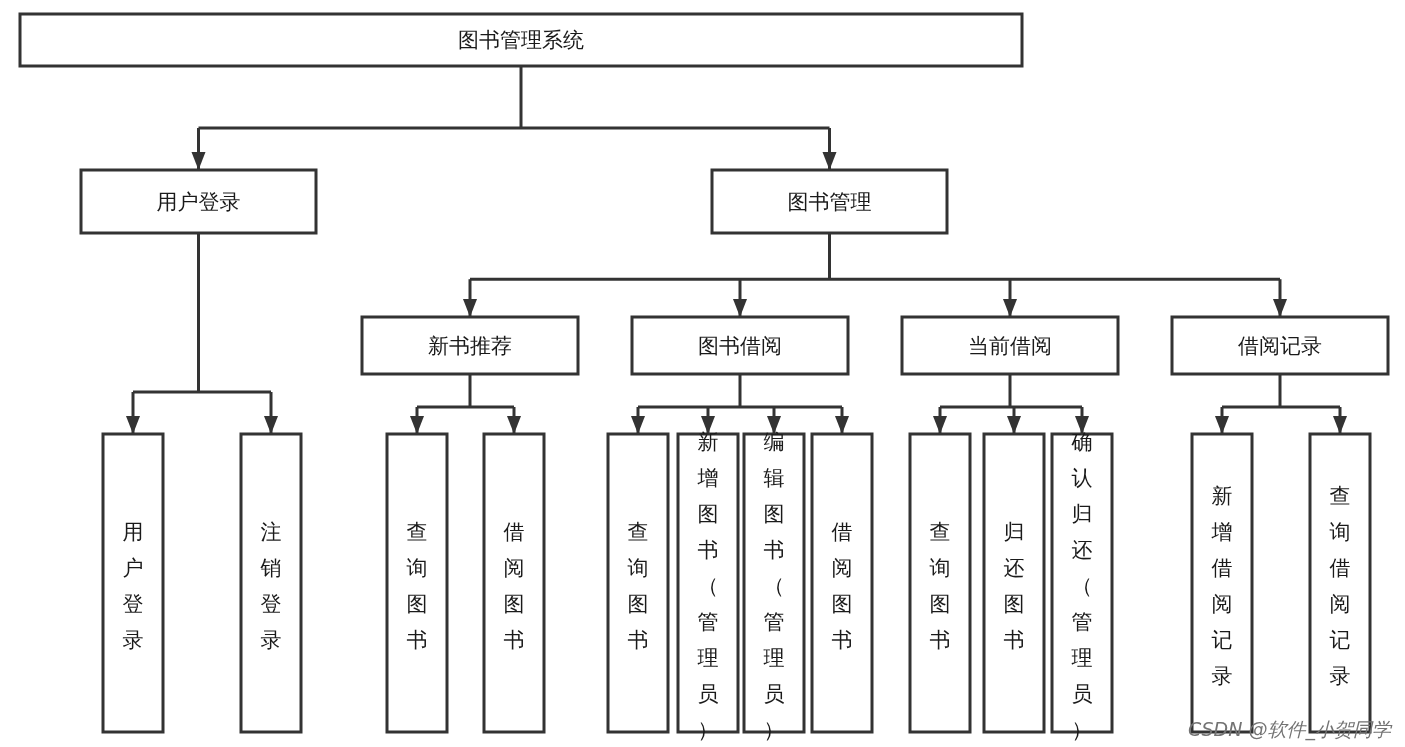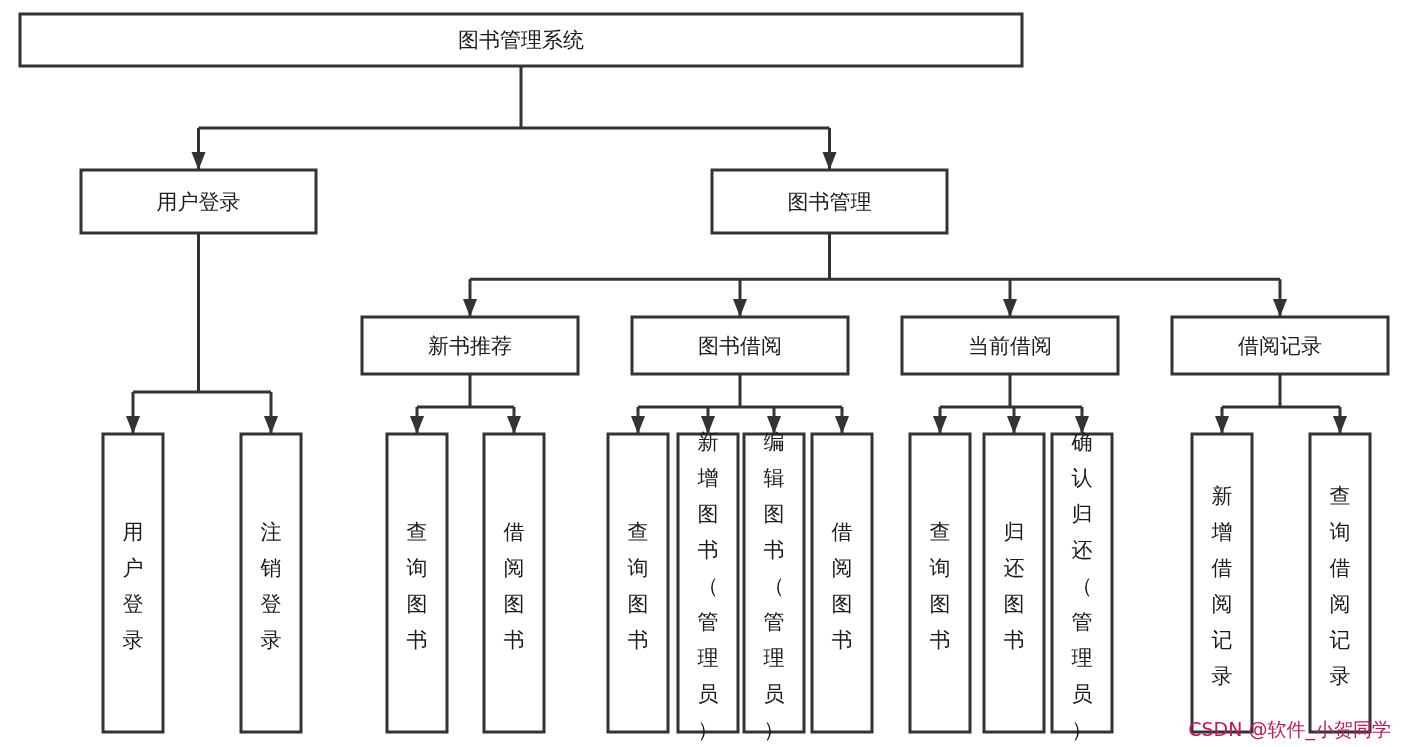--- a/index.html
+++ b/index.html
@@ -54,23 +54,24 @@
     font-size: 21px;
     fill: #1a1a1a;
     text-anchor: middle;
   }
   .watermark {
     position: absolute;
     right: 14px;
     bottom: 4px;
     font-family: "DejaVu Sans", "Liberation Sans", sans-serif;
     font-size: 19px;
-    color: #be185d;
+    color: #737373;
     white-space: nowrap;
     user-select: none;
+    font-style: italic;
   }
 </style>
 </head>
 <body>
 
 <div id="diagram-root">
   <svg id="flow" viewBox="0 0 1405 747">
     <g id="edge-layer">
         <path d="M 521 66 L 521 128" class="edge"></path>
         <path d="M 198.5 128 L 829.5 128" class="edge"></path>

